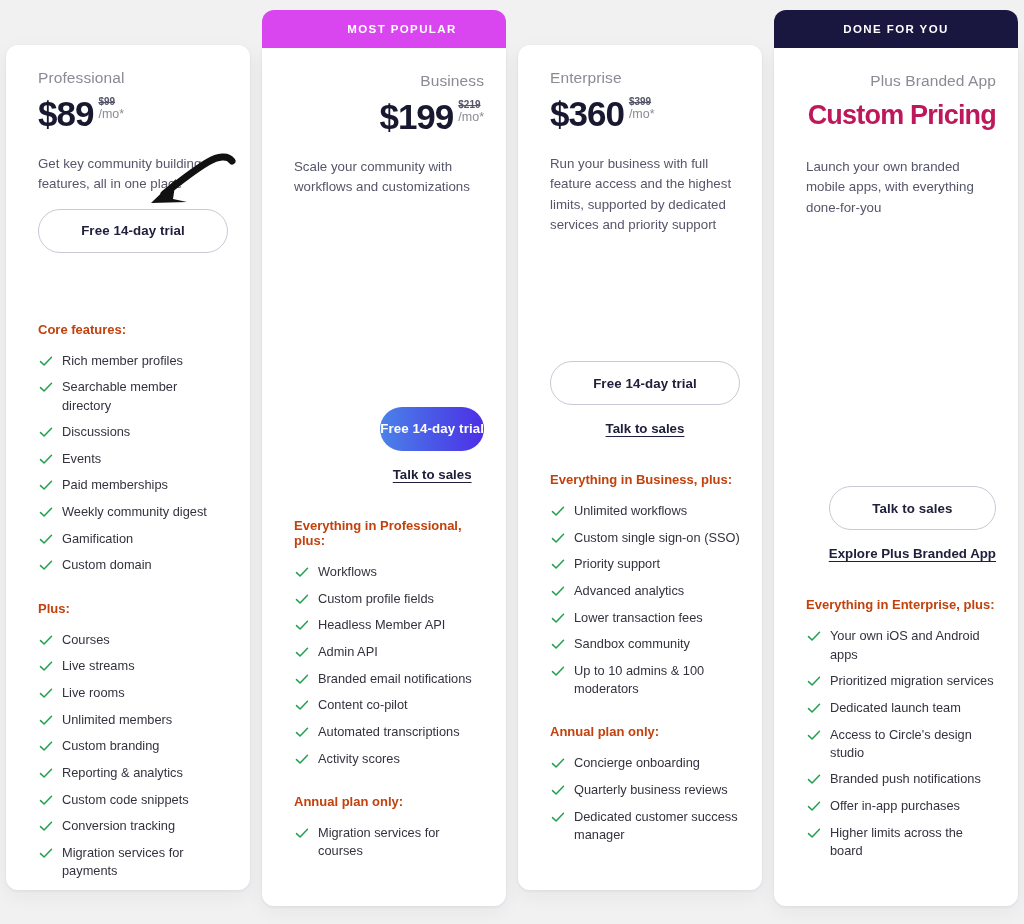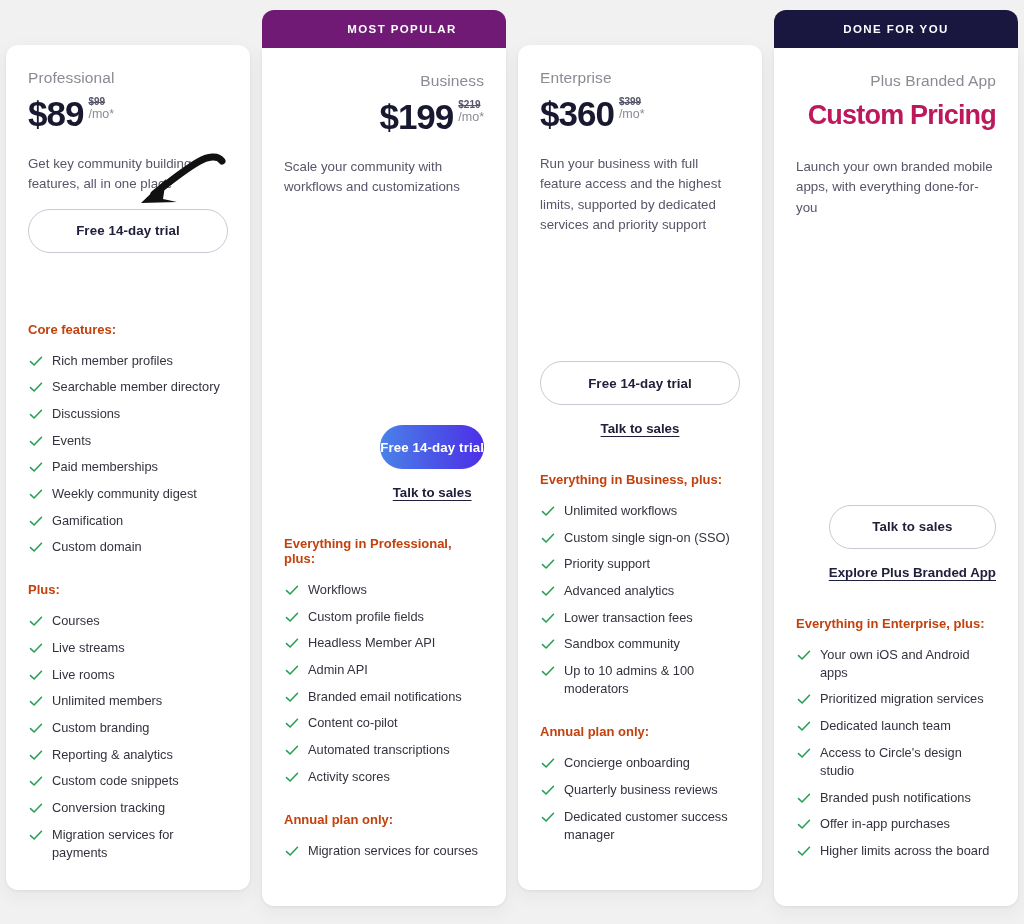--- a/index.html
+++ b/index.html
@@ -37,31 +37,31 @@
     align-items: center;
     justify-content: center;
     font-size: 11.5px;
     font-weight: bold;
     letter-spacing: 1.4px;
     color: #ffffff;
     position: relative;
     z-index: 3;
     margin: 10px 0 0 0;
   }
-  .ribbon.blue { background: #701a75; padding-left: 36px; }
+  .ribbon.blue { background: #d946ef; padding-left: 36px; }
   .ribbon.dark { background: #191740; }
 
   .spacer-top { height: 45px; }
 
   .card {
     background: #ffffff;
     border-radius: 12px;
     flex: 1;
     box-shadow: 0 1px 3px rgba(30,30,50,0.07), 0 6px 20px rgba(30,30,50,0.05);
-    padding: 24px 22px 20px 22px;
+    padding: 24px 22px 20px 32px;
     display: flex;
     flex-direction: column;
     position: relative;
     overflow: hidden;
   }
   .card.has-ribbon {
     border-radius: 0 0 12px 12px;
     margin-bottom: 18px;
     align-items: flex-end;
   }

